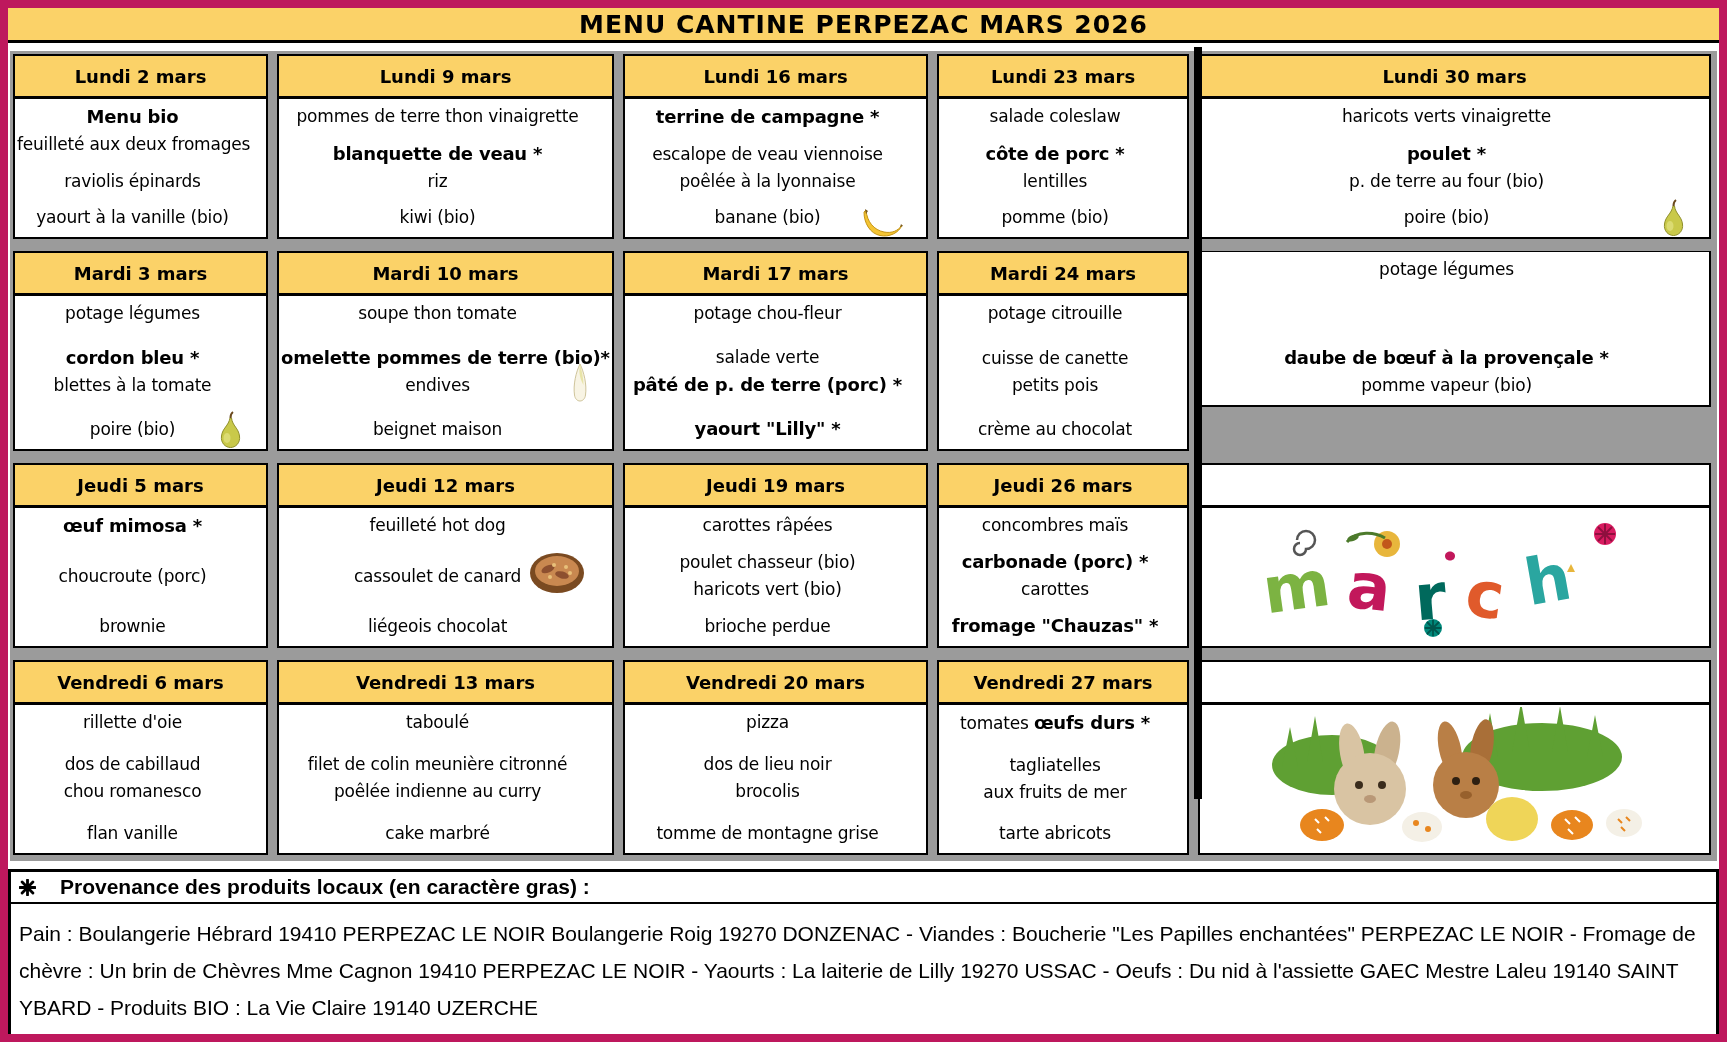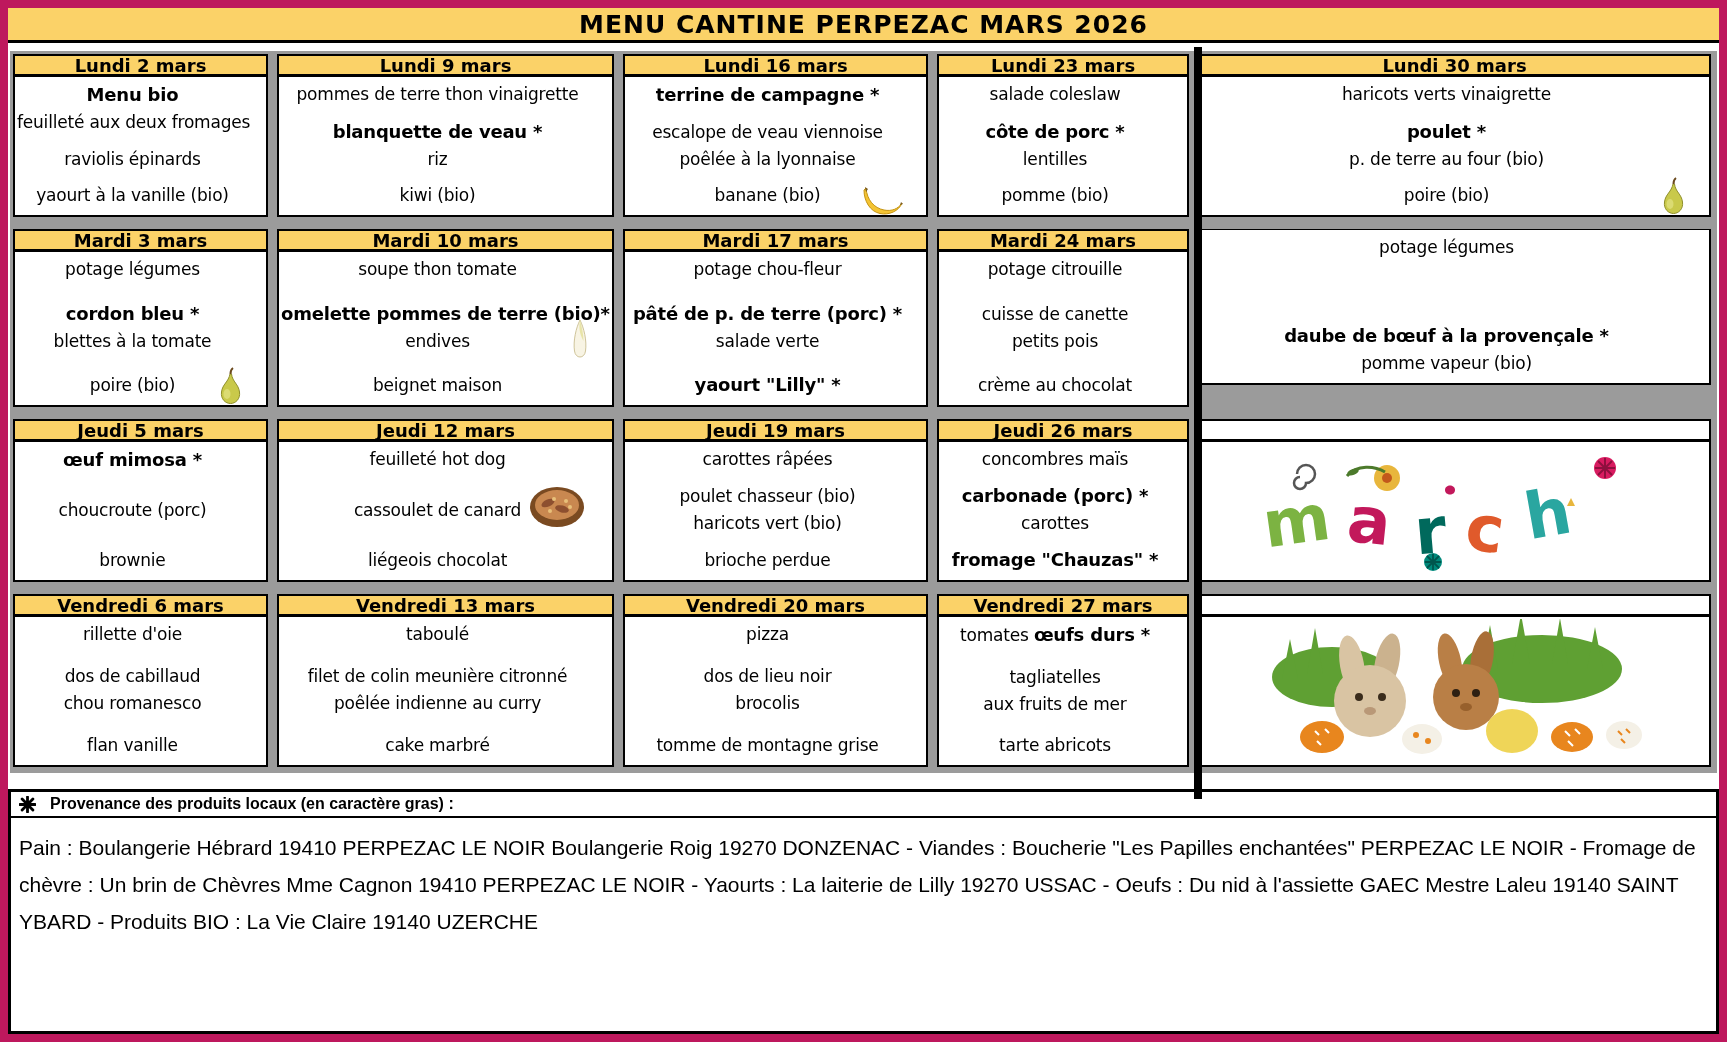--- a/index.html
+++ b/index.html
@@ -29,21 +29,21 @@
   }
   .day-row{
     display:grid;
     grid-template-columns:255px 337px 305px 252px 1fr;
     column-gap:9px;
     margin-bottom:12px;
   }
   .day-row:last-child{ margin-bottom:0; }
   .cell{ display:flex; flex-direction:column; }
   .cell-header{
-    height:22px;
+    height:44px;
     background:var(--yellow);
     border:2px solid #000;
     display:flex; align-items:center; justify-content:center;
     font-weight:bold; font-size:18px;
   }
   .cell-header.blank{ background:#fff; }
   .cell-body{
     background:#fff;
     border:2px solid #000;
     border-top:1px solid #000;
@@ -67,28 +67,28 @@
   .line .b{ font-weight:bold; font-size:18px; }
   .line .img-wrap{ position:absolute; right:4px; bottom:-6px; line-height:0; }
   .line .img-wrap.mid{ bottom:auto; top:-14px; right:8px; }
   .col-sep{
     position:absolute;
     left:1186px; top:39px;
     width:8px; height:752px;
     background:#000;
   }
   .legend-heading{
-    margin-top:16px;
+    margin-top:8px;
     border:3px solid #000;
     border-bottom:2px solid #000;
     background:#fff;
     font-family:"Liberation Sans", sans-serif;
-    font-weight:bold; font-size:16px;
+    font-weight:bold; font-size:21px;
     padding:3px 8px;
-    display:flex; align-items:center; gap:14px;
+    display:flex; align-items:center; gap:24px;
   }
   .legend-body{
     border:3px solid #000;
     border-top:none;
     background:#fff;
     flex:1;
     font-family:"Liberation Sans", sans-serif;
     font-size:21px; line-height:1.75;
     padding:12px 8px;
   }
@@ -223,22 +223,22 @@
             </div>
           </div>
         </div>
         <div class="cell">
           <div class="cell-header">Mardi 17 mars</div>
           <div class="cell-body" style="--body-h: 156px;">
             <div class="block">
               <div class="line"><span>potage chou-fleur</span></div>
             </div>
             <div class="block">
+              <div class="line"><span>salade verte</span></div>
               <div class="line"><span class="b">pâté de p. de terre (porc) *</span></div>
-              <div class="line"><span>salade verte</span></div>
             </div>
             <div class="block">
               <div class="line"><span class="b">yaourt "Lilly" *</span></div>
             </div>
           </div>
         </div>
         <div class="cell">
           <div class="cell-header">Mardi 24 mars</div>
           <div class="cell-body" style="--body-h: 156px;">
             <div class="block">

